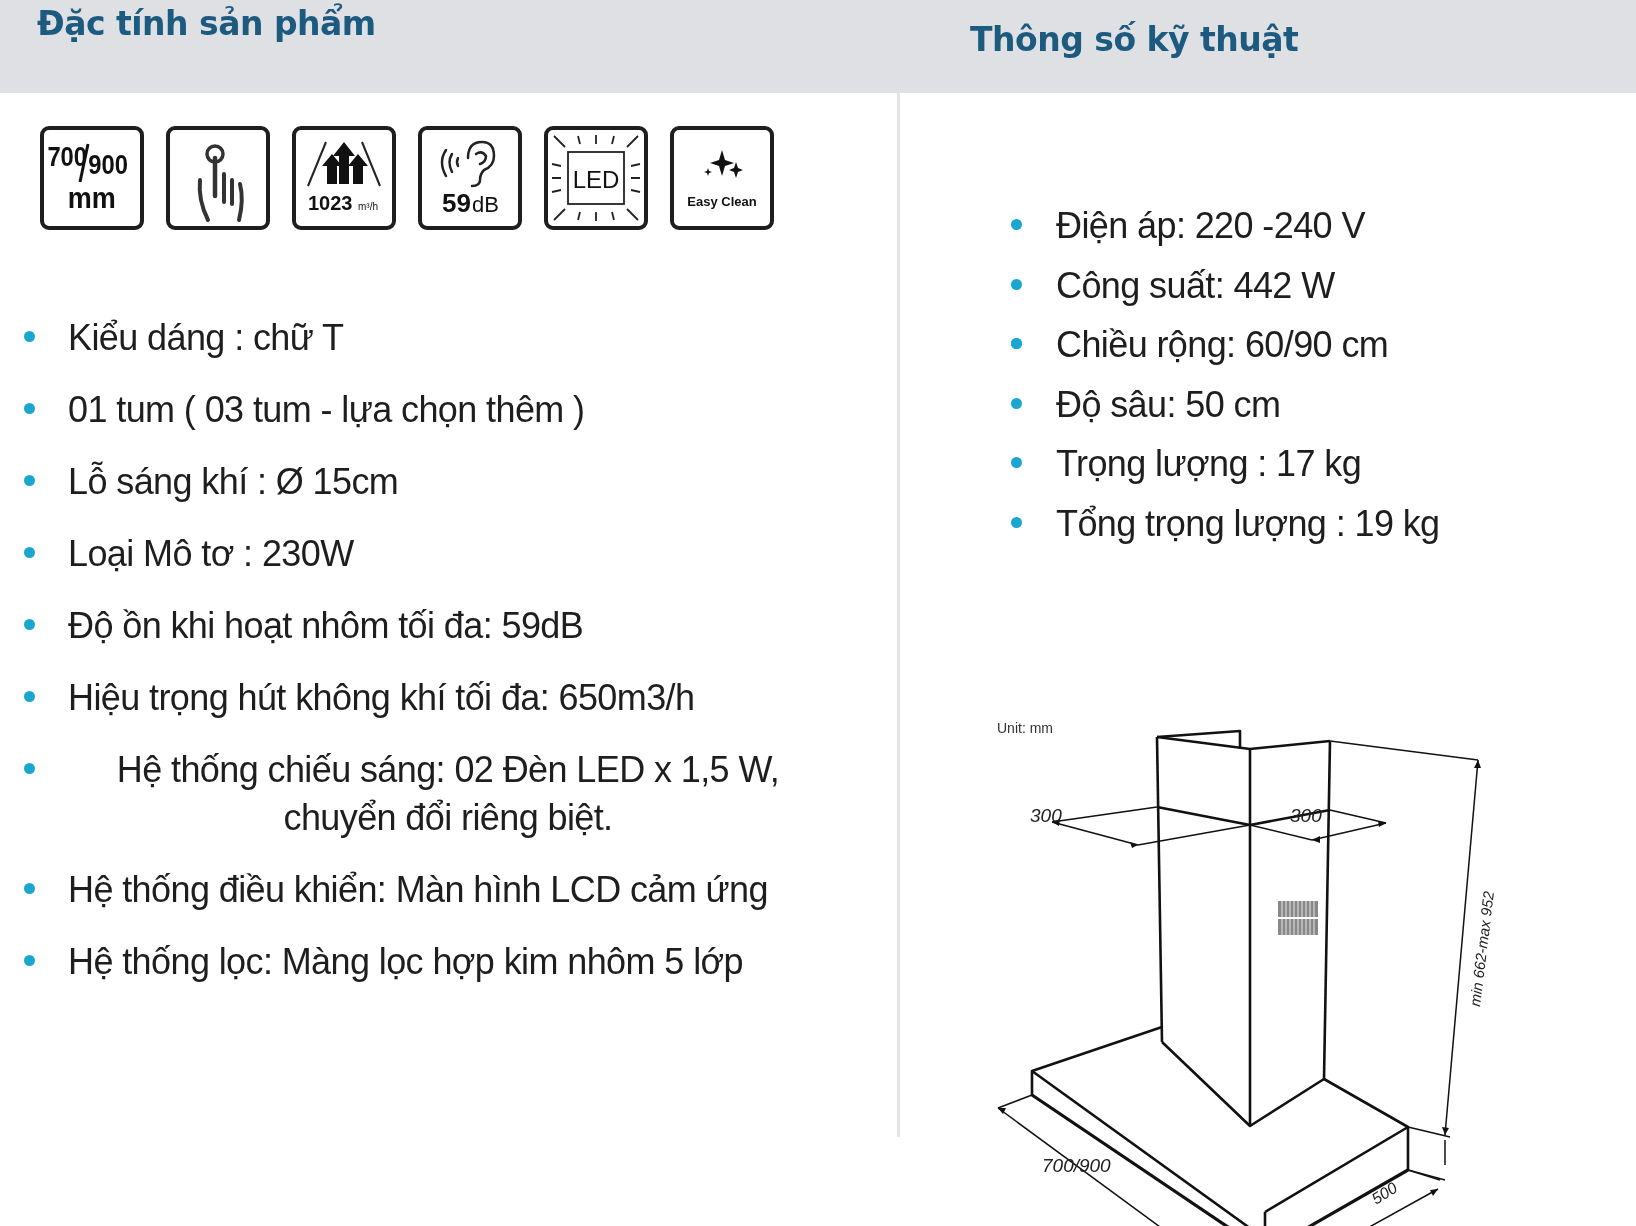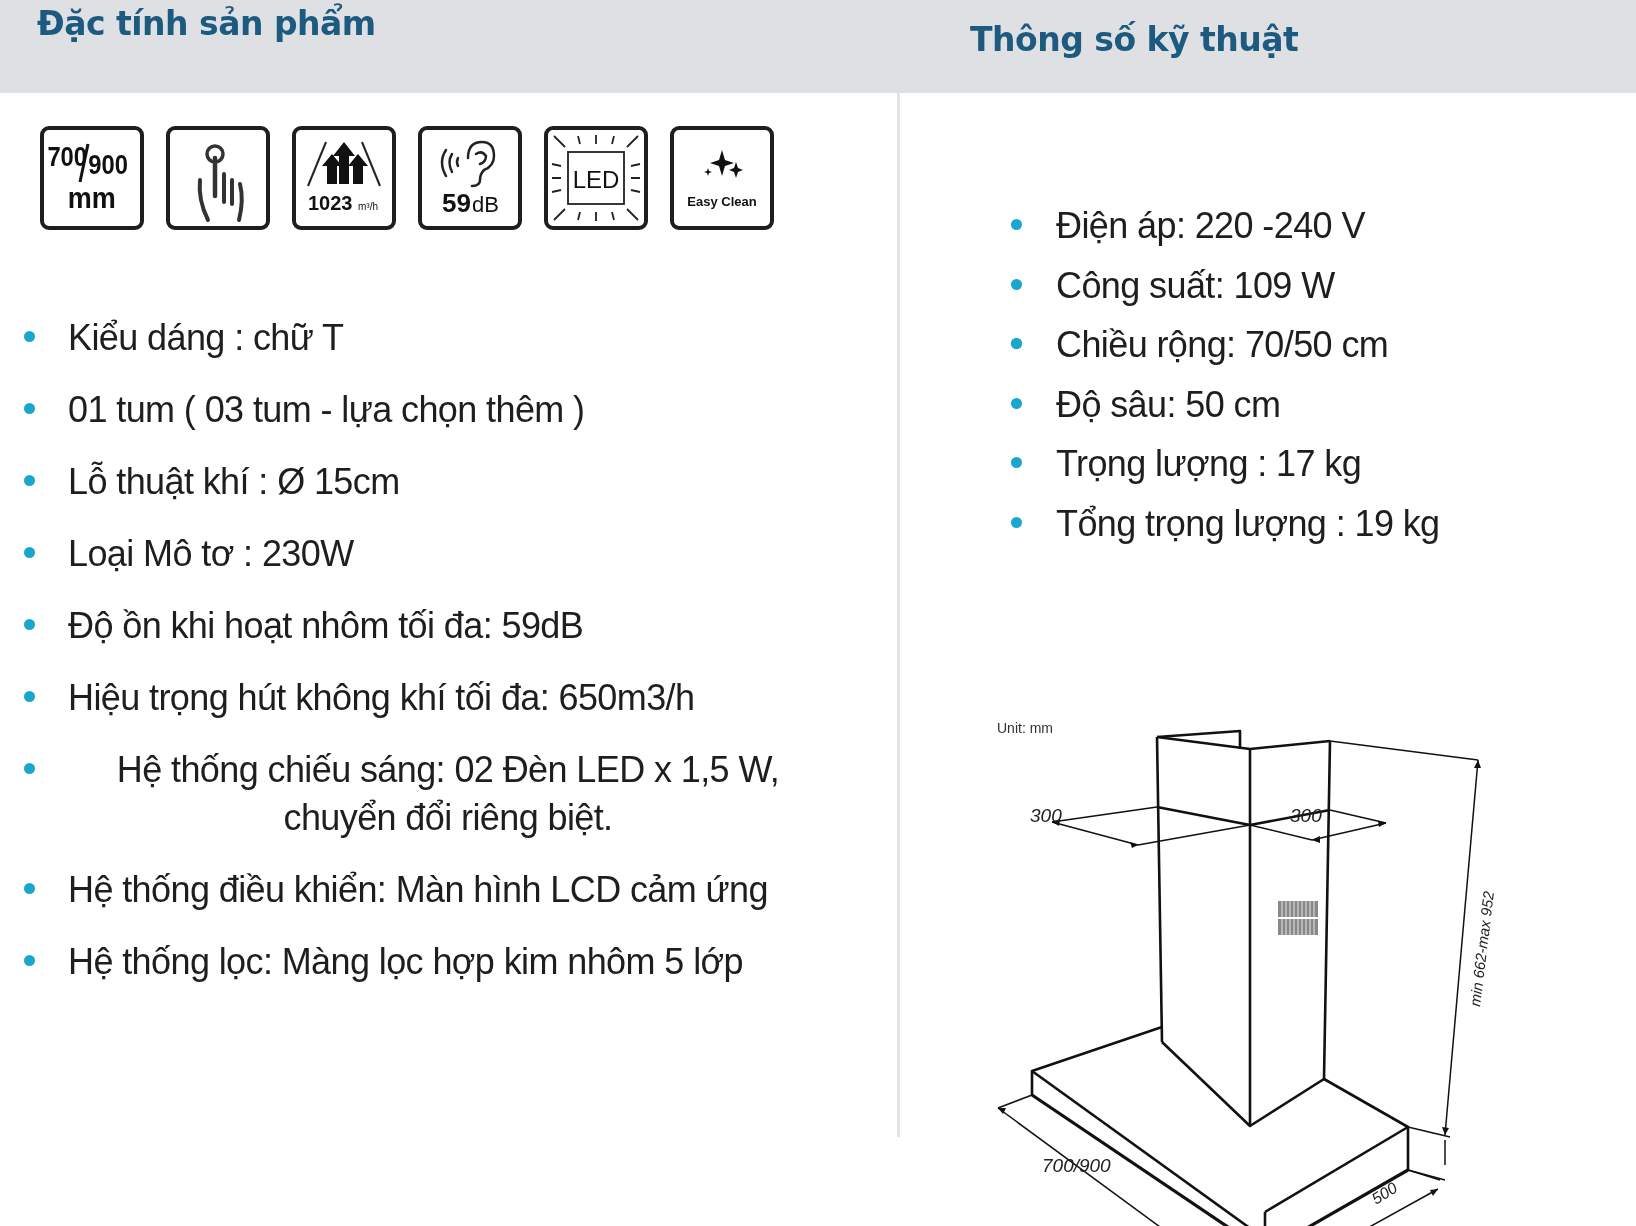--- a/index.html
+++ b/index.html
@@ -112,37 +112,37 @@
       <path d="M62 32 L64 38 L69 40 L64 42 L62 48 L60 42 L55 40 L60 38 Z"></path>
       <path d="M34 38 L35 41 L38 42 L35 43 L34 46 L33 43 L30 42 L33 41 Z"></path>
       <text x="48" y="76" font-size="13" font-weight="bold" text-anchor="middle">Easy Clean</text>
     </svg>
   </div>
 </div>
 
 <ul class="list left-list">
   <li><span class="dot"></span><span>Kiểu dáng : chữ T</span></li>
   <li><span class="dot"></span><span>01 tum ( 03 tum - lựa chọn thêm )</span></li>
-  <li><span class="dot"></span><span>Lỗ thuật khí : Ø 15cm</span></li>
+  <li><span class="dot"></span><span>Lỗ sáng khí : Ø 15cm</span></li>
   <li><span class="dot"></span><span>Loại Mô tơ : 230W</span></li>
   <li><span class="dot"></span><span>Độ ồn khi hoạt nhôm tối đa: 59dB</span></li>
   <li><span class="dot"></span><span>Hiệu trọng hút không khí tối đa: 650m3/h</span></li>
   <li>
       <span class="dot"></span>
       <span class="wrap">Hệ thống chiếu sáng: 02 Đèn LED x 1,5 W, chuyển đổi riêng biệt.</span>
     </li>
   <li><span class="dot"></span><span>Hệ thống điều khiển: Màn hình LCD cảm ứng</span></li>
   <li><span class="dot"></span><span>Hệ thống lọc: Màng lọc hợp kim nhôm 5 lớp</span></li>
 </ul>
 
 <ul class="list right-list">
   <li><span class="dot"></span><span>Điện áp: 220 -240 V</span></li>
-  <li><span class="dot"></span><span>Công suất: 109 W</span></li>
+  <li><span class="dot"></span><span>Công suất: 442 W</span></li>
   <li><span class="dot"></span></li>
-  <li><span class="dot"></span><span>Chiều rộng: 70/50 cm</span></li>
+  <li><span class="dot"></span><span>Chiều rộng: 60/90 cm</span></li>
   <li><span class="dot"></span><span>Độ sâu: 50 cm</span></li>
   <li><span class="dot"></span><span>Trọng lượng : 17 kg</span></li>
   <li><span class="dot"></span><span>Tổng trọng lượng : 19 kg</span></li>
 </ul>
 
 <svg class="diagram" viewBox="0 0 520 511" width="520" height="511">
   <g fill="none" stroke="#111" stroke-width="2.6" stroke-linejoin="round">
 
     <polyline points="167,22 250,16 250,34"></polyline>
     <polyline points="167,22 260,34 340,26"></polyline>

